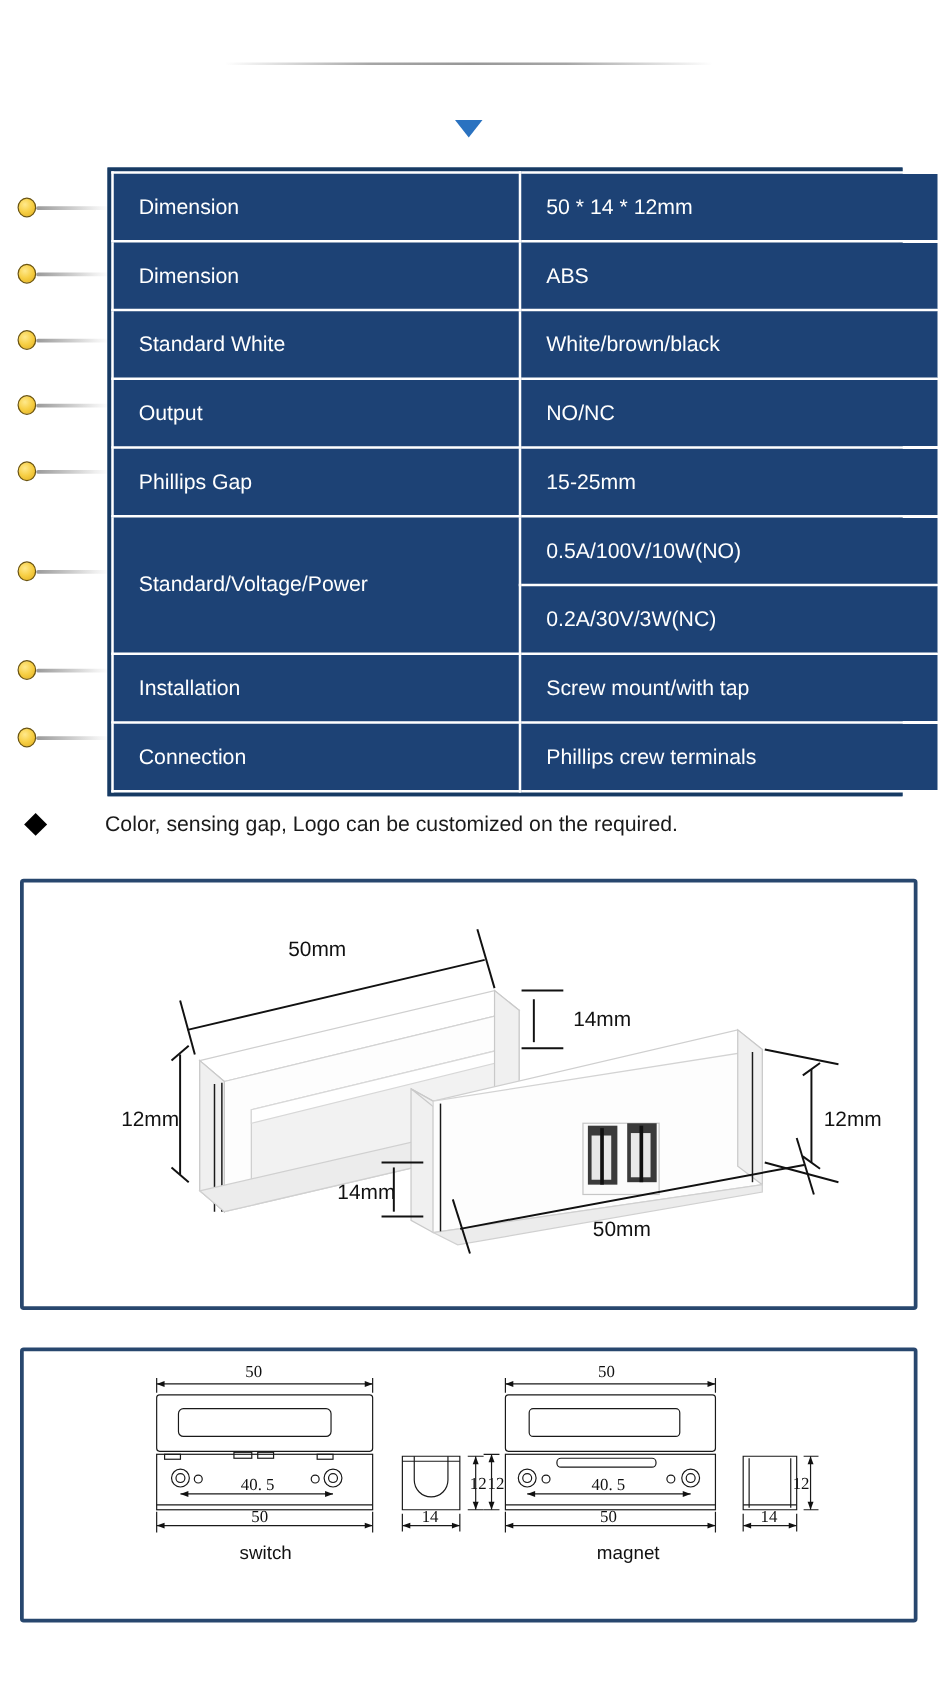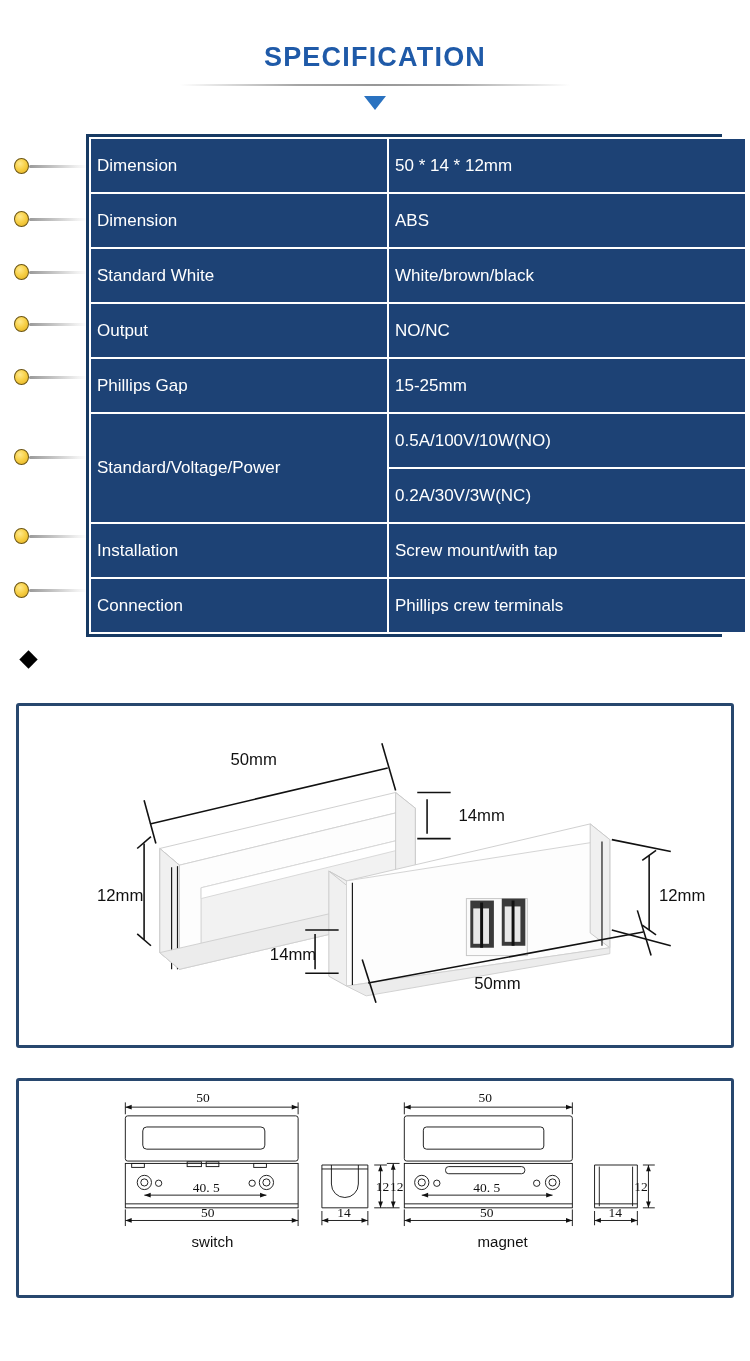--- a/index.html
+++ b/index.html
@@ -68,21 +68,21 @@
   }
   table.spec {
     width: 100%;
     border-collapse: collapse;
     table-layout: fixed;
   }
   table.spec td {
     background: #1d4275;
     color: #ffffff;
     font-size: 17px;
-    padding: 0 6px;
+    padding: 0 20px;
     height: 53px;
     border: 2px solid #ffffff;
     vertical-align: middle;
     white-space: nowrap;
     overflow: hidden;
   }
   td.key { width: 284px; }
   td.val { width: 344px; }
 
   
@@ -162,21 +162,20 @@
   .ln { stroke: #111111; stroke-width: 1.6; fill: none; }
   .ln-thin { stroke: #1a1a1a; stroke-width: 1.2; fill: none; }
   .body-face { fill: #fdfdfd; stroke: #d3d3d3; stroke-width: 1; }
   .body-top  { fill: #ffffff; stroke: #cfcfcf; stroke-width: 1; }
   .body-side { fill: #f0f0f0; stroke: #c9c9c9; stroke-width: 1; }
 </style>
 </head>
 <body>
 
 <div class="title-block">
-  <div class="title-text">SPECIFICATION</div>
   <div class="title-rule"></div>
 </div>
 <div class="title-caret"></div>
 
 <div class="pin" style="left:14px; top:156px;">
   <div class="dot"></div>
   <div class="tail"></div>
 </div>
 <div class="pin" style="left:14px; top:209px;">
   <div class="dot"></div>
@@ -244,20 +243,21 @@
       <tr>
         <td class="key">Connection</td>
         <td class="val">Phillips crew terminals</td>
       </tr>
     </tbody>
   </table>
 </div>
 
 <div class="note">
   <div class="diamond"></div>
+  <div class="note-text">Color, sensing gap, Logo can be customized on the required.</div>
 </div>
 
 <div class="panel panel-3d">
   <svg viewBox="0 0 718 345">
 
     <g>
 
       <polygon class="body-top" points="140,145 380,88 400,104 160,162"></polygon>
 
       <polygon class="body-face" points="140,145 160,162 160,268 140,251"></polygon>

